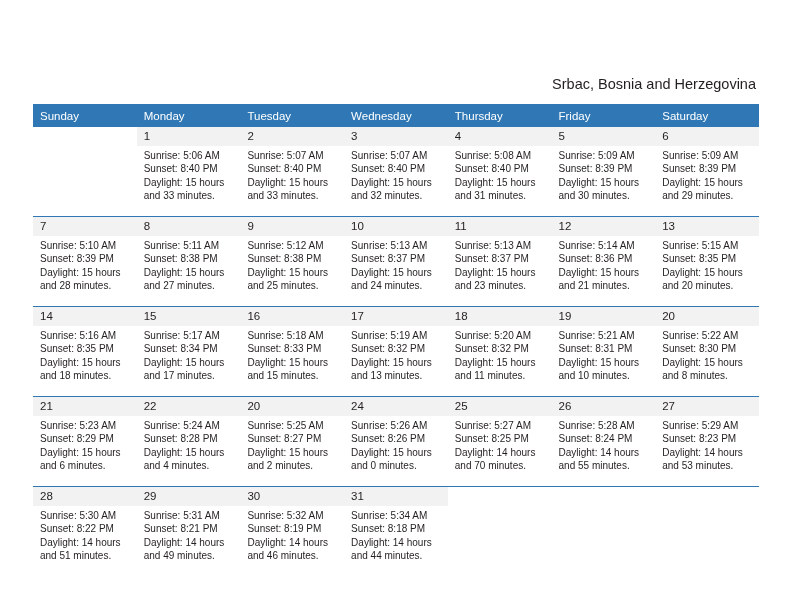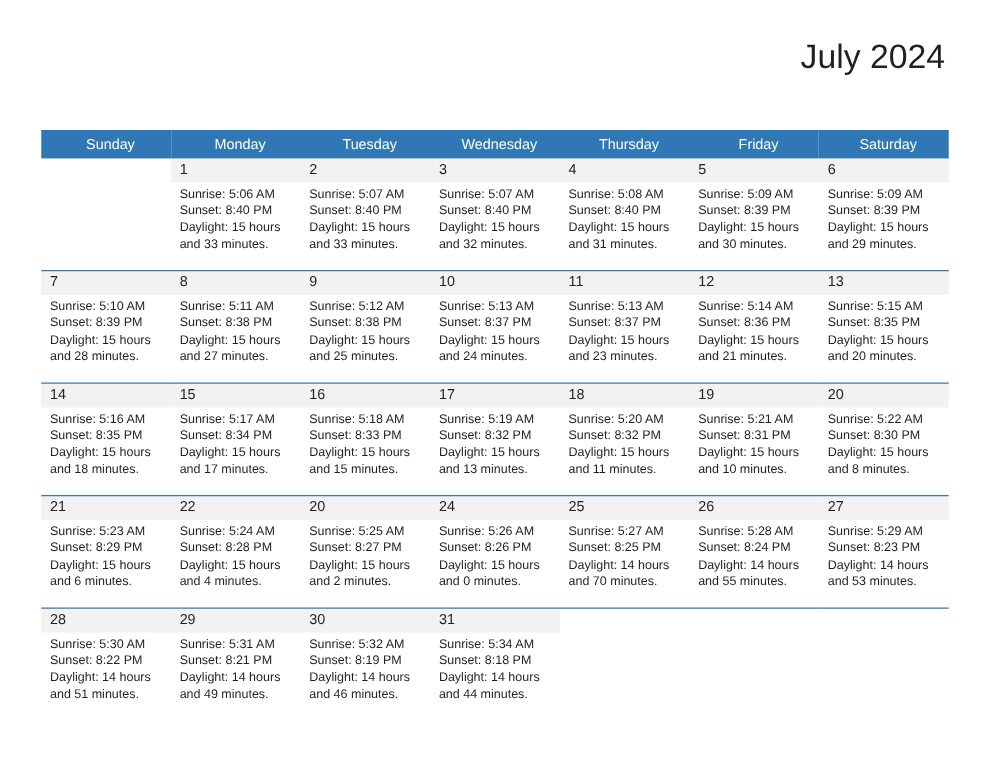--- a/index.html
+++ b/index.html
@@ -94,21 +94,21 @@
     table-layout: fixed;
     width: 726px;
   }
   table.cal col { width: 103.71px; }
 
   thead th {
     background: #2f78b5;
     color: #ffffff;
     font-size: 11.5px;
     font-weight: normal;
-    text-align: center;
+    text-align: left;
     padding: 5px 0 5px 7px;
     height: 13px;
     border: none;
   }
 
   tbody td {
     vertical-align: top;
     padding: 0;
     border: none;
     height: 89px;
@@ -141,21 +141,21 @@
   .lines div { white-space: nowrap; }
 </style>
 </head>
 <body>
 
 <div class="page">
 
   <div class="header">
 
 
-    <div class="title">July 2024</div>
+    <div class="subtitle">Srbac, Bosnia and Herzegovina</div>
   </div>
 
   <div class="calendar">
     <table class="cal">
       <colgroup>
         <col>
           <col>
           <col>
           <col>
           <col>

